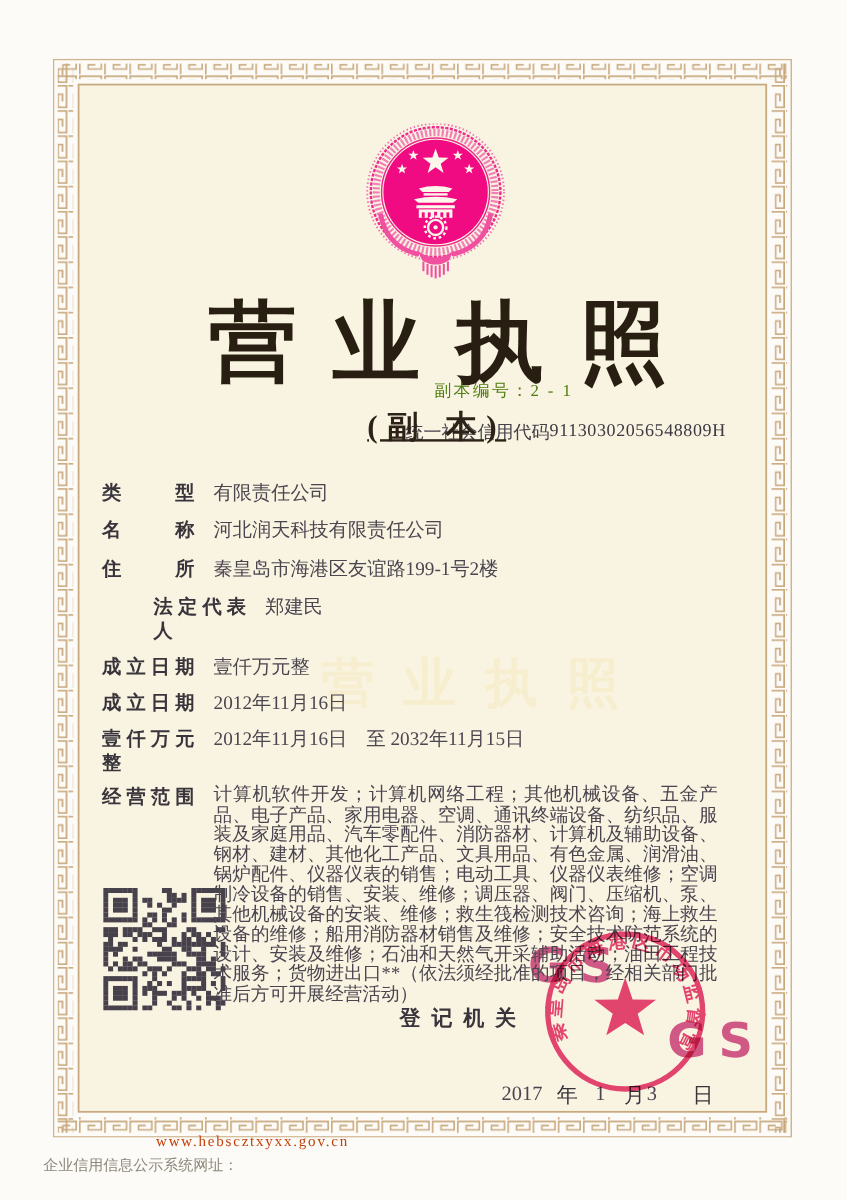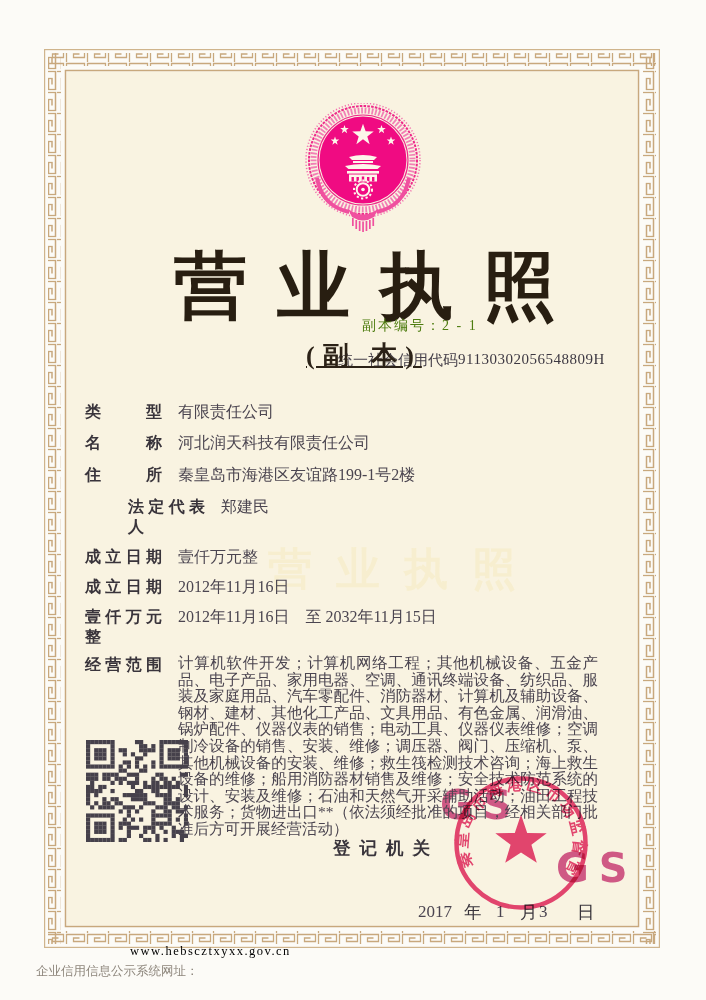--- a/index.html
+++ b/index.html
@@ -56,21 +56,21 @@
   .reg-label{left:333px;top:836px;font-size:17.5px;font-weight:700;color:#39343b;
       letter-spacing:9px;z-index:3;}
   .dt{z-index:3;font-size:17px;color:#4a4450;margin-top:24px;}
   .dt-year{left:418px;top:878px;}
   .dt-month{left:496px;top:878px;}
   .dt-day{left:539px;top:878px;}
   .du{z-index:3;font-size:17.5px;color:#39343b;}
   .du-y{left:464px;top:900px;} .du-m{left:520px;top:900px;} .du-d{left:577px;top:900px;}
   .seal{left:446px;top:770px;z-index:5;mix-blend-mode:multiply;opacity:.93;}
   
-  .url{left:130px;top:944px;font-size:12.5px;letter-spacing:1.5px;color:#000000;z-index:3;}
+  .url{left:130px;top:944px;font-size:12.5px;letter-spacing:1.5px;color:#c2410c;z-index:3;}
   .foot-left{left:36px;top:963px;font-size:12.5px;color:#8d867c;z-index:3;}
   .foot-right{left:428px;top:961px;font-size:13.5px;color:#5f5850;z-index:3;}
 </style>
 </head>
 <body>
 
 <div class="page">
 
   <svg class="abs border-svg" width="616" height="899" viewBox="0 0 616 899">
     <defs>

